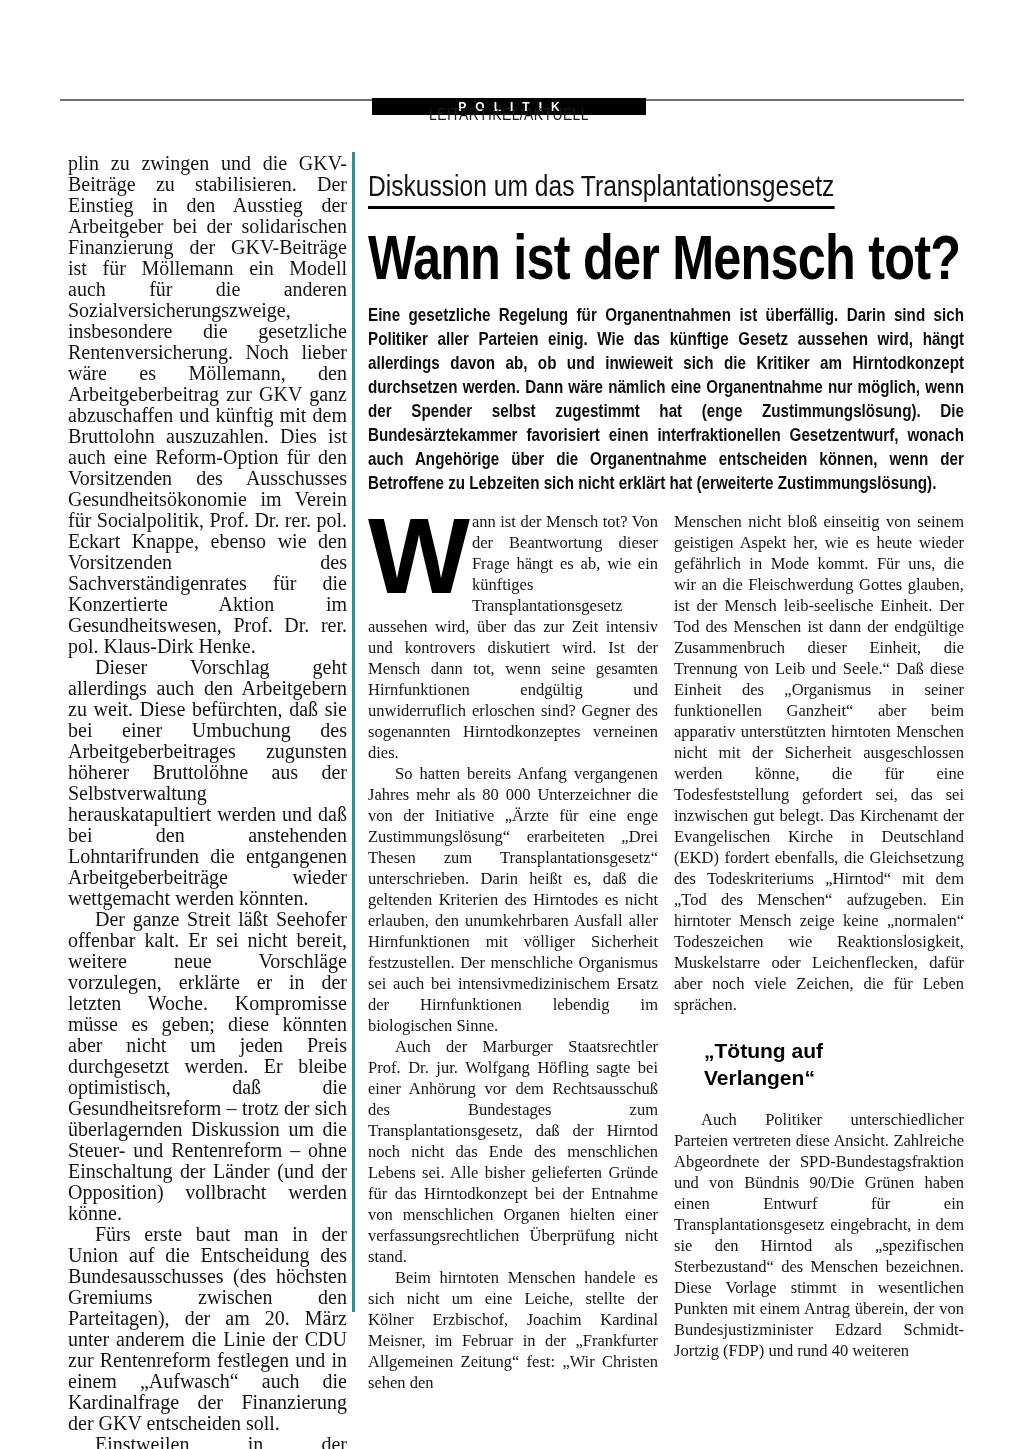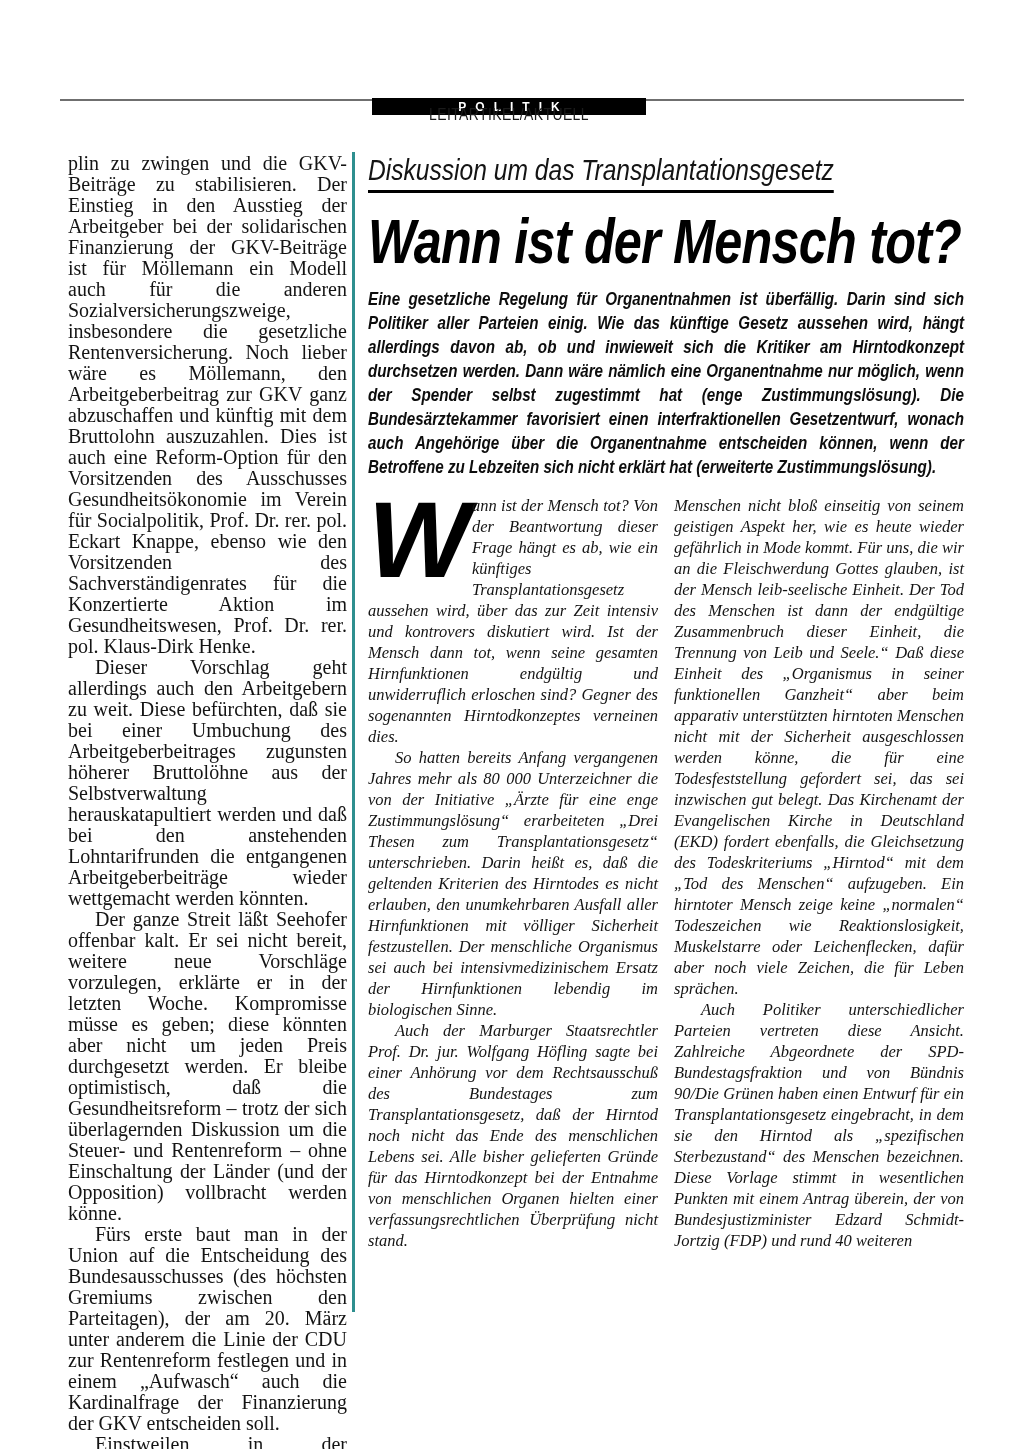--- a/index.html
+++ b/index.html
@@ -25,21 +25,21 @@
   .left-col {
     position:absolute; left:68px; top:153px; width:279px;
     font-size:20px; line-height:21px; text-align:justify;
   }
   .left-col p { margin:0; }
   .indent { text-indent:27px; }
   .author { float:right; }
   
   .divider { position:absolute; left:352px; top:152px; width:3px; height:1160px; background:#2e8f8f; }
   
-  .main { position:absolute; left:368px; top:152px; width:596px;font-style:italic; }
+  .main { position:absolute; left:368px; top:168px; width:596px; }
   .kicker { height:50px; }
   .kicker-text {
     display:inline-block; font-family:"Liberation Sans", sans-serif; font-weight:400;
     font-size:30px; line-height:36px; padding-bottom:2px; border-bottom:3px solid #000;
     white-space:nowrap; transform:scaleX(0.82); transform-origin:0 0;
   }
   .headline {
     margin:8px 0 0 0; font-family:"Liberation Sans", sans-serif; font-weight:bold;
     font-size:63px; line-height:62px; letter-spacing:-1px; white-space:nowrap;
     transform:scaleX(0.80); transform-origin:0 0; color:#000;
@@ -93,22 +93,27 @@
       <span class="kicker-text">Diskussion um das Transplantationsgesetz</span>
     </div>
     <h1 class="headline">Wann ist der Mensch tot?</h1>
     <p class="lead">Eine gesetzliche Regelung für Organentnahmen ist überfällig. Darin sind sich Politiker aller Parteien einig. Wie das künftige Gesetz aussehen wird, hängt allerdings davon ab, ob und inwieweit sich die Kritiker am Hirntodkonzept durchsetzen werden. Dann wäre nämlich eine Organentnahme nur möglich, wenn der Spender selbst zugestimmt hat (enge Zustimmungslösung). Die Bundesärztekammer favorisiert einen interfraktionellen Gesetzentwurf, wonach auch Angehörige über die Organentnahme entscheiden können, wenn der Betroffene zu Lebzeiten sich nicht erklärt hat (erweiterte Zustimmungslösung).</p>
 
     <div class="cols">
       <div class="col">
         <p><span class="dropcap">W</span><span>ann ist der Mensch tot? Von der Beantwortung dieser Frage hängt es ab, wie ein künftiges Transplantationsgesetz aussehen wird, über das zur Zeit intensiv und kontrovers diskutiert wird. Ist der Mensch dann tot, wenn seine gesamten Hirnfunktionen endgültig und unwiderruflich erloschen sind? Gegner des sogenannten Hirntodkonzeptes verneinen dies.</span></p>
         <p class="indent">So hatten bereits Anfang vergangenen Jahres mehr als 80 000 Unterzeichner die von der Initiative „Ärzte für eine enge Zustimmungslösung“ erarbeiteten „Drei Thesen zum Transplantationsgesetz“ unterschrieben. Darin heißt es, daß die geltenden Kriterien des Hirntodes es nicht erlauben, den unumkehrbaren Ausfall aller Hirnfunktionen mit völliger Sicherheit festzustellen. Der menschliche Organismus sei auch bei intensivmedizinischem Ersatz der Hirnfunktionen lebendig im biologischen Sinne.</p>
         <p class="indent">Auch der Marburger Staatsrechtler Prof. Dr. jur. Wolfgang Höfling sagte bei einer Anhörung vor dem Rechtsausschuß des Bundestages zum Transplantationsgesetz, daß der Hirntod noch nicht das Ende des menschlichen Lebens sei. Alle bisher gelieferten Gründe für das Hirntodkonzept bei der Entnahme von menschlichen Organen hielten einer verfassungsrechtlichen Überprüfung nicht stand.</p>
+        <p class="indent">Beim hirntoten Menschen handele es sich nicht um eine Leiche, stellte der Kölner Erzbischof, Joachim Kardinal Meisner, im Februar in der „Frankfurter Allgemeinen Zeitung“ fest: „Wir Christen sehen den</p>
       </div>
       <div class="col">
         <p>Menschen nicht bloß einseitig von seinem geistigen Aspekt her, wie es heute wieder gefährlich in Mode kommt. Für uns, die wir an die Fleischwerdung Gottes glauben, ist der Mensch leib-seelische Einheit. Der Tod des Menschen ist dann der endgültige Zusammenbruch dieser Einheit, die Trennung von Leib und Seele.“ Daß diese Einheit des „Organismus in seiner funktionellen Ganzheit“ aber beim apparativ unterstützten hirntoten Menschen nicht mit der Sicherheit ausgeschlossen werden könne, die für eine Todesfeststellung gefordert sei, das sei inzwischen gut belegt. Das Kirchenamt der Evangelischen Kirche in Deutschland (EKD) fordert ebenfalls, die Gleichsetzung des Todeskriteriums „Hirntod“ mit dem „Tod des Menschen“ aufzugeben. Ein hirntoter Mensch zeige keine „normalen“ Todeszeichen wie Reaktionslosigkeit, Muskelstarre oder Leichenflecken, dafür aber noch viele Zeichen, die für Leben sprächen.</p>
+        <h2 class="subhead">
+          <span>„Tötung auf</span>
+          <span>Verlangen“</span>
+        </h2>
         <p class="indent">Auch Politiker unterschiedlicher Parteien vertreten diese Ansicht. Zahlreiche Abgeordnete der SPD-Bundestagsfraktion und von Bündnis 90/Die Grünen haben einen Entwurf für ein Transplantationsgesetz eingebracht, in dem sie den Hirntod als „spezifischen Sterbezustand“ des Menschen bezeichnen. Diese Vorlage stimmt in wesentlichen Punkten mit einem Antrag überein, der von Bundesjustizminister Edzard Schmidt-Jortzig (FDP) und rund 40 weiteren</p>
       </div>
     </div>
   </main>
 
 
 </div>
 
 </body></html>

